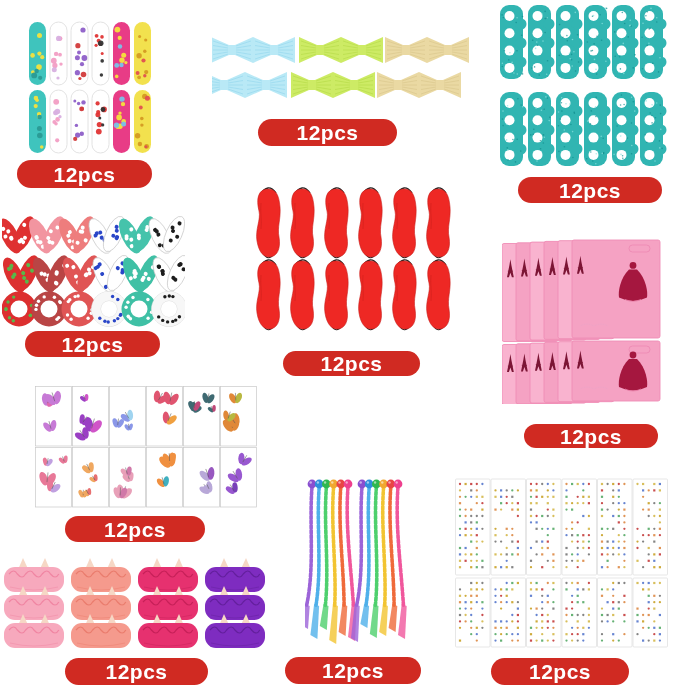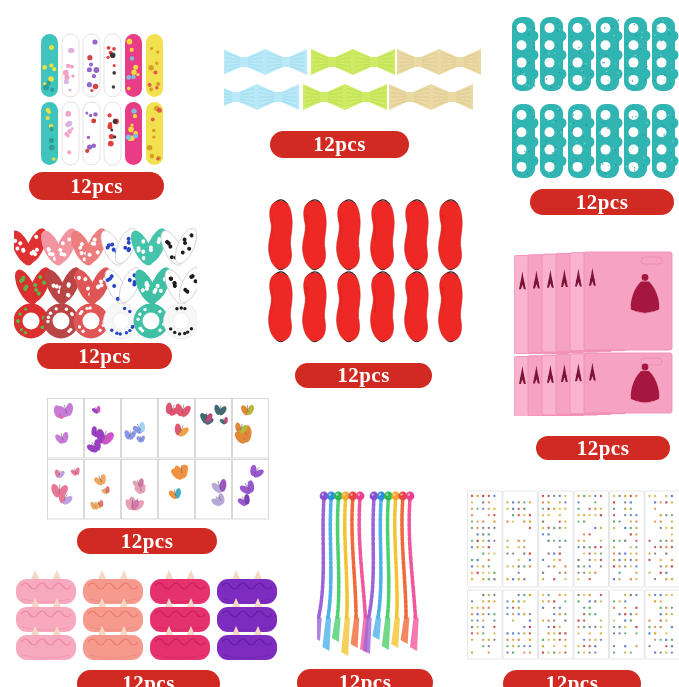--- a/index.html
+++ b/index.html
@@ -1,20 +1,20 @@
 <!DOCTYPE html>
 <html><head>
 <meta charset="utf-8">
 <style>
   html,body{margin:0;padding:0;background:#ffffff;}
   .canvas{
     position:relative;width:679px;height:687px;background:#ffffff;overflow:hidden;
     font-family:"Liberation Sans",sans-serif;
   }
-  .group{position:absolute;margin:12px;padding:0;font-family:Liberation Serif, serif;}
+  .group{position:absolute;margin:0;padding:0;}
   .group svg{position:absolute;display:block;}
   .pill{
     position:absolute;display:flex;align-items:center;justify-content:center;
     color:#fff;font-weight:700;font-size:21px;letter-spacing:.5px;
     border-radius:14px;line-height:1;
   }
 </style>
 </head>
 <body>
 

